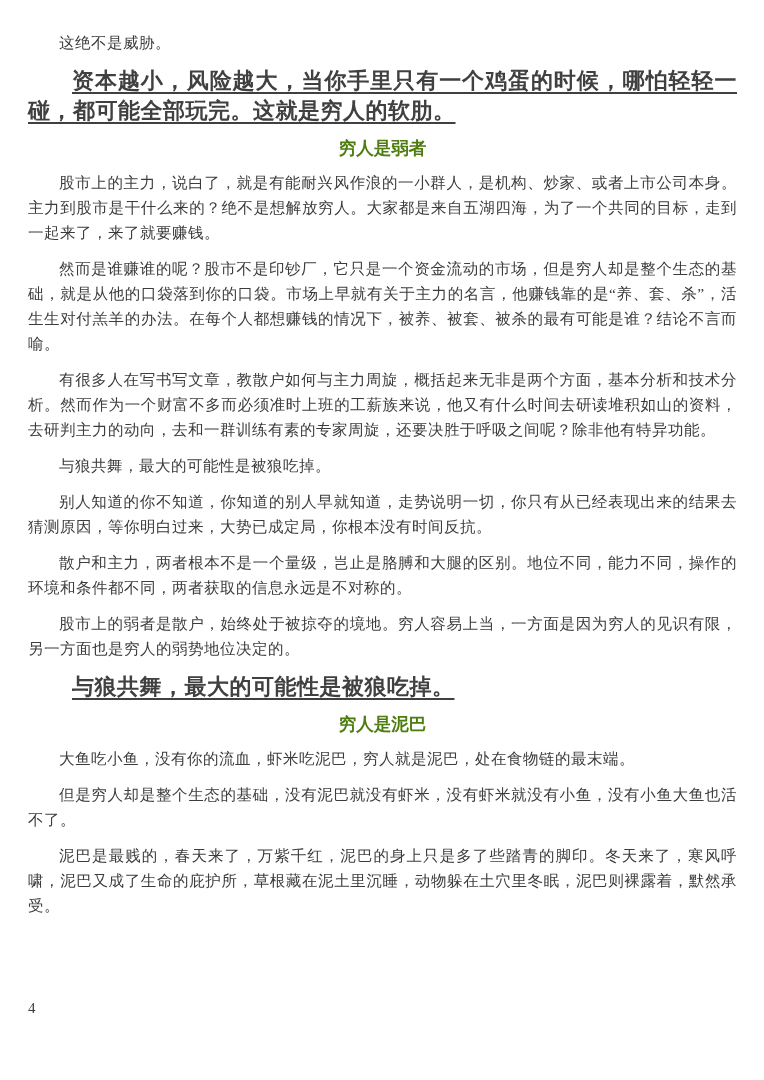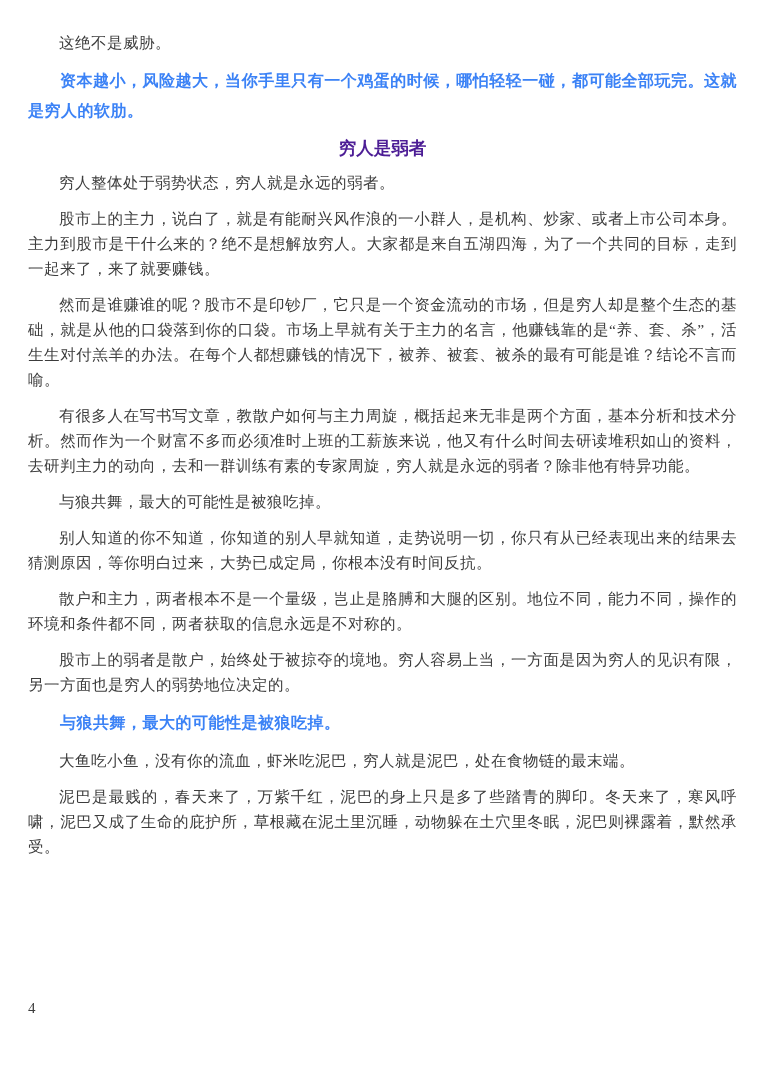--- a/index.html
+++ b/index.html
@@ -23,31 +23,32 @@
     font-size: 15.5px;
     line-height: 25px;
     color: #3c3c3c;
     text-indent: 2em;
     text-align: justify;
     letter-spacing: 0.5px;
   }
   .para.bold-u {
     font-family: "Liberation Sans", "DejaVu Sans", sans-serif;
     font-weight: bold;
-    color: #3b82f6;
-    font-size: 16px;
+    color: #404040;
+    font-size: 22px;
     line-height: 30px;
+    text-decoration: underline;
     text-decoration-thickness: 1.5px;
     text-underline-offset: 4px;
     margin: 0 0 10px 0;
   }
   .heading {
     font-family: "Liberation Sans", "DejaVu Sans", sans-serif;
     font-weight: bold;
-    color: #4c1d95;
+    color: #4d7c0f;
     font-size: 17.5px;
     line-height: 24px;
     text-align: center;
     text-indent: 0;
     margin: 4px 0 10px 0;
   }
   .page-number {
     position: absolute;
     left: 28px;
     top: 1000px;
@@ -58,29 +59,30 @@
 </head>
 <body>
 
 <div class="page">
   <p class="para">这绝不是威胁。</p>
 
   <p class="para bold-u">资本越小，风险越大，当你手里只有一个鸡蛋的时候，哪怕轻轻一碰，都可能全部玩完。这就是穷人的软肋。</p>
 
   <p class="heading">穷人是弱者</p>
 
-  <p class="para">穷人整体处于弱势状态，穷人就是永远的弱者。</p>
   <p class="para">股市上的主力，说白了，就是有能耐兴风作浪的一小群人，是机构、炒家、或者上市公司本身。主力到股市是干什么来的？绝不是想解放穷人。大家都是来自五湖四海，为了一个共同的目标，走到一起来了，来了就要赚钱。</p>
   <p class="para">然而是谁赚谁的呢？股市不是印钞厂，它只是一个资金流动的市场，但是穷人却是整个生态的基础，就是从他的口袋落到你的口袋。市场上早就有关于主力的名言，他赚钱靠的是“养、套、杀”，活生生对付羔羊的办法。在每个人都想赚钱的情况下，被养、被套、被杀的最有可能是谁？结论不言而喻。</p>
-  <p class="para">有很多人在写书写文章，教散户如何与主力周旋，概括起来无非是两个方面，基本分析和技术分析。然而作为一个财富不多而必须准时上班的工薪族来说，他又有什么时间去研读堆积如山的资料，去研判主力的动向，去和一群训练有素的专家周旋，穷人就是永远的弱者？除非他有特异功能。</p>
+  <p class="para">有很多人在写书写文章，教散户如何与主力周旋，概括起来无非是两个方面，基本分析和技术分析。然而作为一个财富不多而必须准时上班的工薪族来说，他又有什么时间去研读堆积如山的资料，去研判主力的动向，去和一群训练有素的专家周旋，还要决胜于呼吸之间呢？除非他有特异功能。</p>
   <p class="para">与狼共舞，最大的可能性是被狼吃掉。</p>
   <p class="para">别人知道的你不知道，你知道的别人早就知道，走势说明一切，你只有从已经表现出来的结果去猜测原因，等你明白过来，大势已成定局，你根本没有时间反抗。</p>
   <p class="para">散户和主力，两者根本不是一个量级，岂止是胳膊和大腿的区别。地位不同，能力不同，操作的环境和条件都不同，两者获取的信息永远是不对称的。</p>
   <p class="para">股市上的弱者是散户，始终处于被掠夺的境地。穷人容易上当，一方面是因为穷人的见识有限，另一方面也是穷人的弱势地位决定的。</p>
 
   <p class="para bold-u">与狼共舞，最大的可能性是被狼吃掉。</p>
 
+  <p class="heading">穷人是泥巴</p>
 
   <p class="para">大鱼吃小鱼，没有你的流血，虾米吃泥巴，穷人就是泥巴，处在食物链的最末端。</p>
+  <p class="para">但是穷人却是整个生态的基础，没有泥巴就没有虾米，没有虾米就没有小鱼，没有小鱼大鱼也活不了。</p>
   <p class="para">泥巴是最贱的，春天来了，万紫千红，泥巴的身上只是多了些踏青的脚印。冬天来了，寒风呼啸，泥巴又成了生命的庇护所，草根藏在泥土里沉睡，动物躲在土穴里冬眠，泥巴则裸露着，默然承受。</p>
 
   <div class="page-number">4</div>
 </div>
 
 </body></html>

